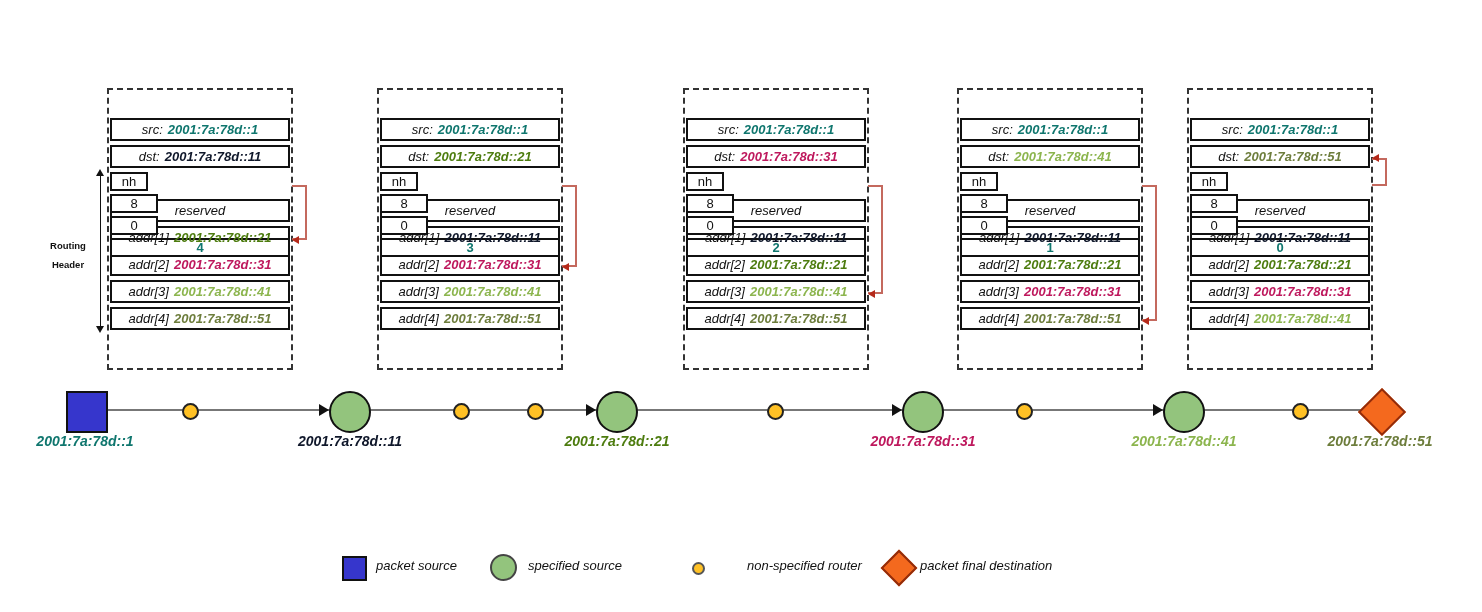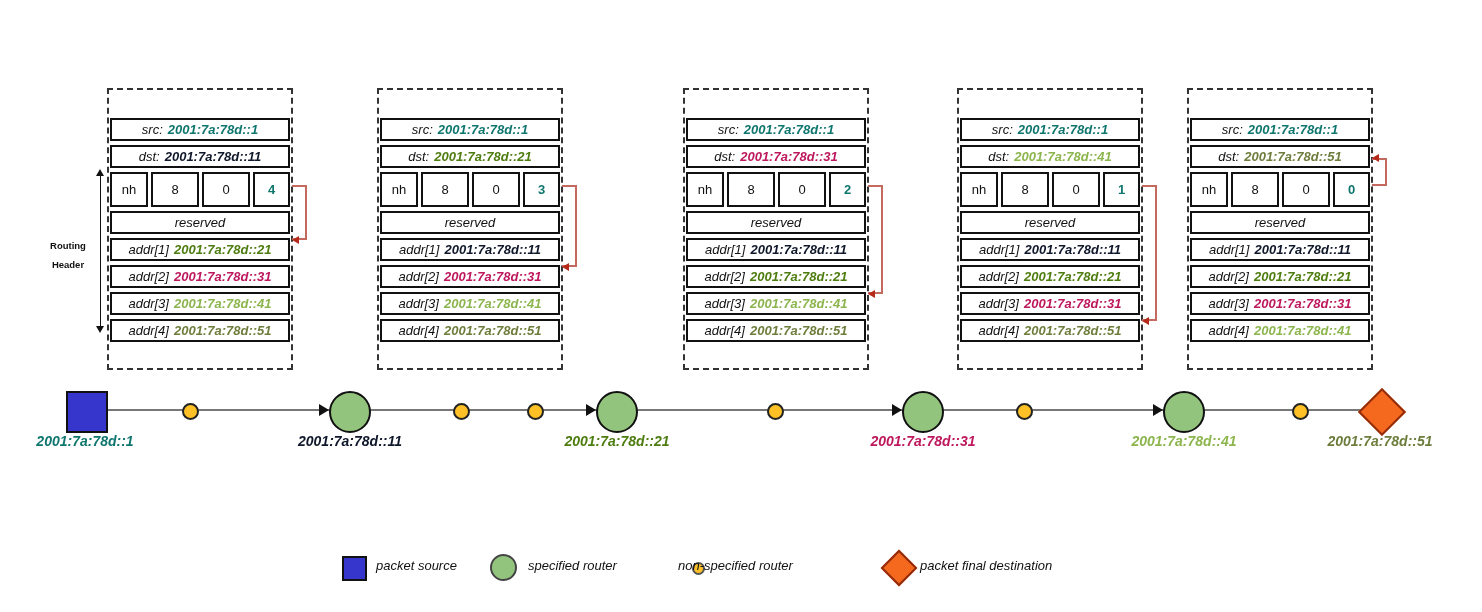--- a/index.html
+++ b/index.html
@@ -8,21 +8,21 @@
 
   
   .packet-col{position:absolute;top:88px;width:186px;height:282px;box-sizing:border-box;
               border:2px dashed #333;padding-top:28px;}
   .prow{height:23px;margin:0 1px 4px 1px;border:2px solid #111;box-sizing:border-box;
         background:#fff;display:flex;align-items:center;justify-content:center;gap:5px;
         font-size:13px;white-space:nowrap;overflow:visible;}
   .lbl{font-style:italic;color:#111;}
   .val{font-style:italic;font-weight:bold;}
   .resv{font-style:italic;color:#111;}
-  .nhrow{height:35px;margin:0 1px 4px 1px;display:flex;gap:3px;box-sizing:border-box;}
+  .nhrow{height:23px;margin:0 1px 4px 1px;display:flex;gap:3px;box-sizing:border-box;flex-direction:column;}
   .ncell{border:2px solid #111;box-sizing:border-box;background:#fff;display:flex;
          align-items:center;justify-content:center;font-size:13px;color:#111;}
   .ncell.w1{width:38px;} .ncell.w2{width:48px;} .ncell.w3{width:48px;}
   .ncell.w4{flex:1;font-weight:bold;}
 
   .c-red{color:#0f766e}.c-orange{color:#0f172a}.c-amber{color:#4d7c0f}
   .c-lgreen{color:#be185d}.c-green{color:#8cb54e}.c-olive{color:#6d7d3c}
 
   
   .harrow{position:absolute;left:183px;width:15px;box-sizing:border-box;
@@ -280,21 +280,21 @@
   <div class="node-label c-orange" style="left:265px">2001:7a:78d::11</div>
   <div class="node-label c-amber" style="left:532px">2001:7a:78d::21</div>
   <div class="node-label c-lgreen" style="left:838px">2001:7a:78d::31</div>
   <div class="node-label c-green" style="left:1099px">2001:7a:78d::41</div>
   <div class="node-label c-olive" style="left:1295px">2001:7a:78d::51</div>
 
   <div class="lg-square"></div>
   <div class="legend-label" style="left:376px">packet source</div>
 
   <div class="lg-circle"></div>
-  <div class="legend-label" style="left:528px">specified router</div>
+  <div class="legend-label" style="left:528px">specified source</div>
 
   <div class="lg-dot"></div>
-  <div class="legend-label" style="left:678px">non-specified router</div>
+  <div class="legend-label" style="left:747px">non-specified router</div>
 
   <div class="lg-diamond"></div>
   <div class="legend-label" style="left:920px">packet final destination</div>
 
 </div>
 
 </body></html>

